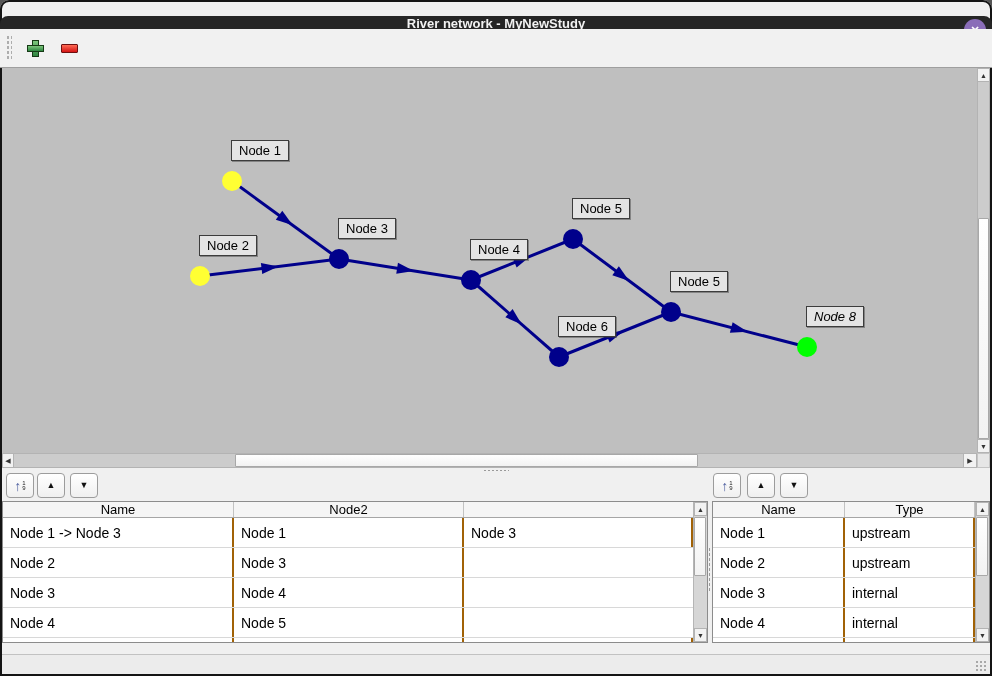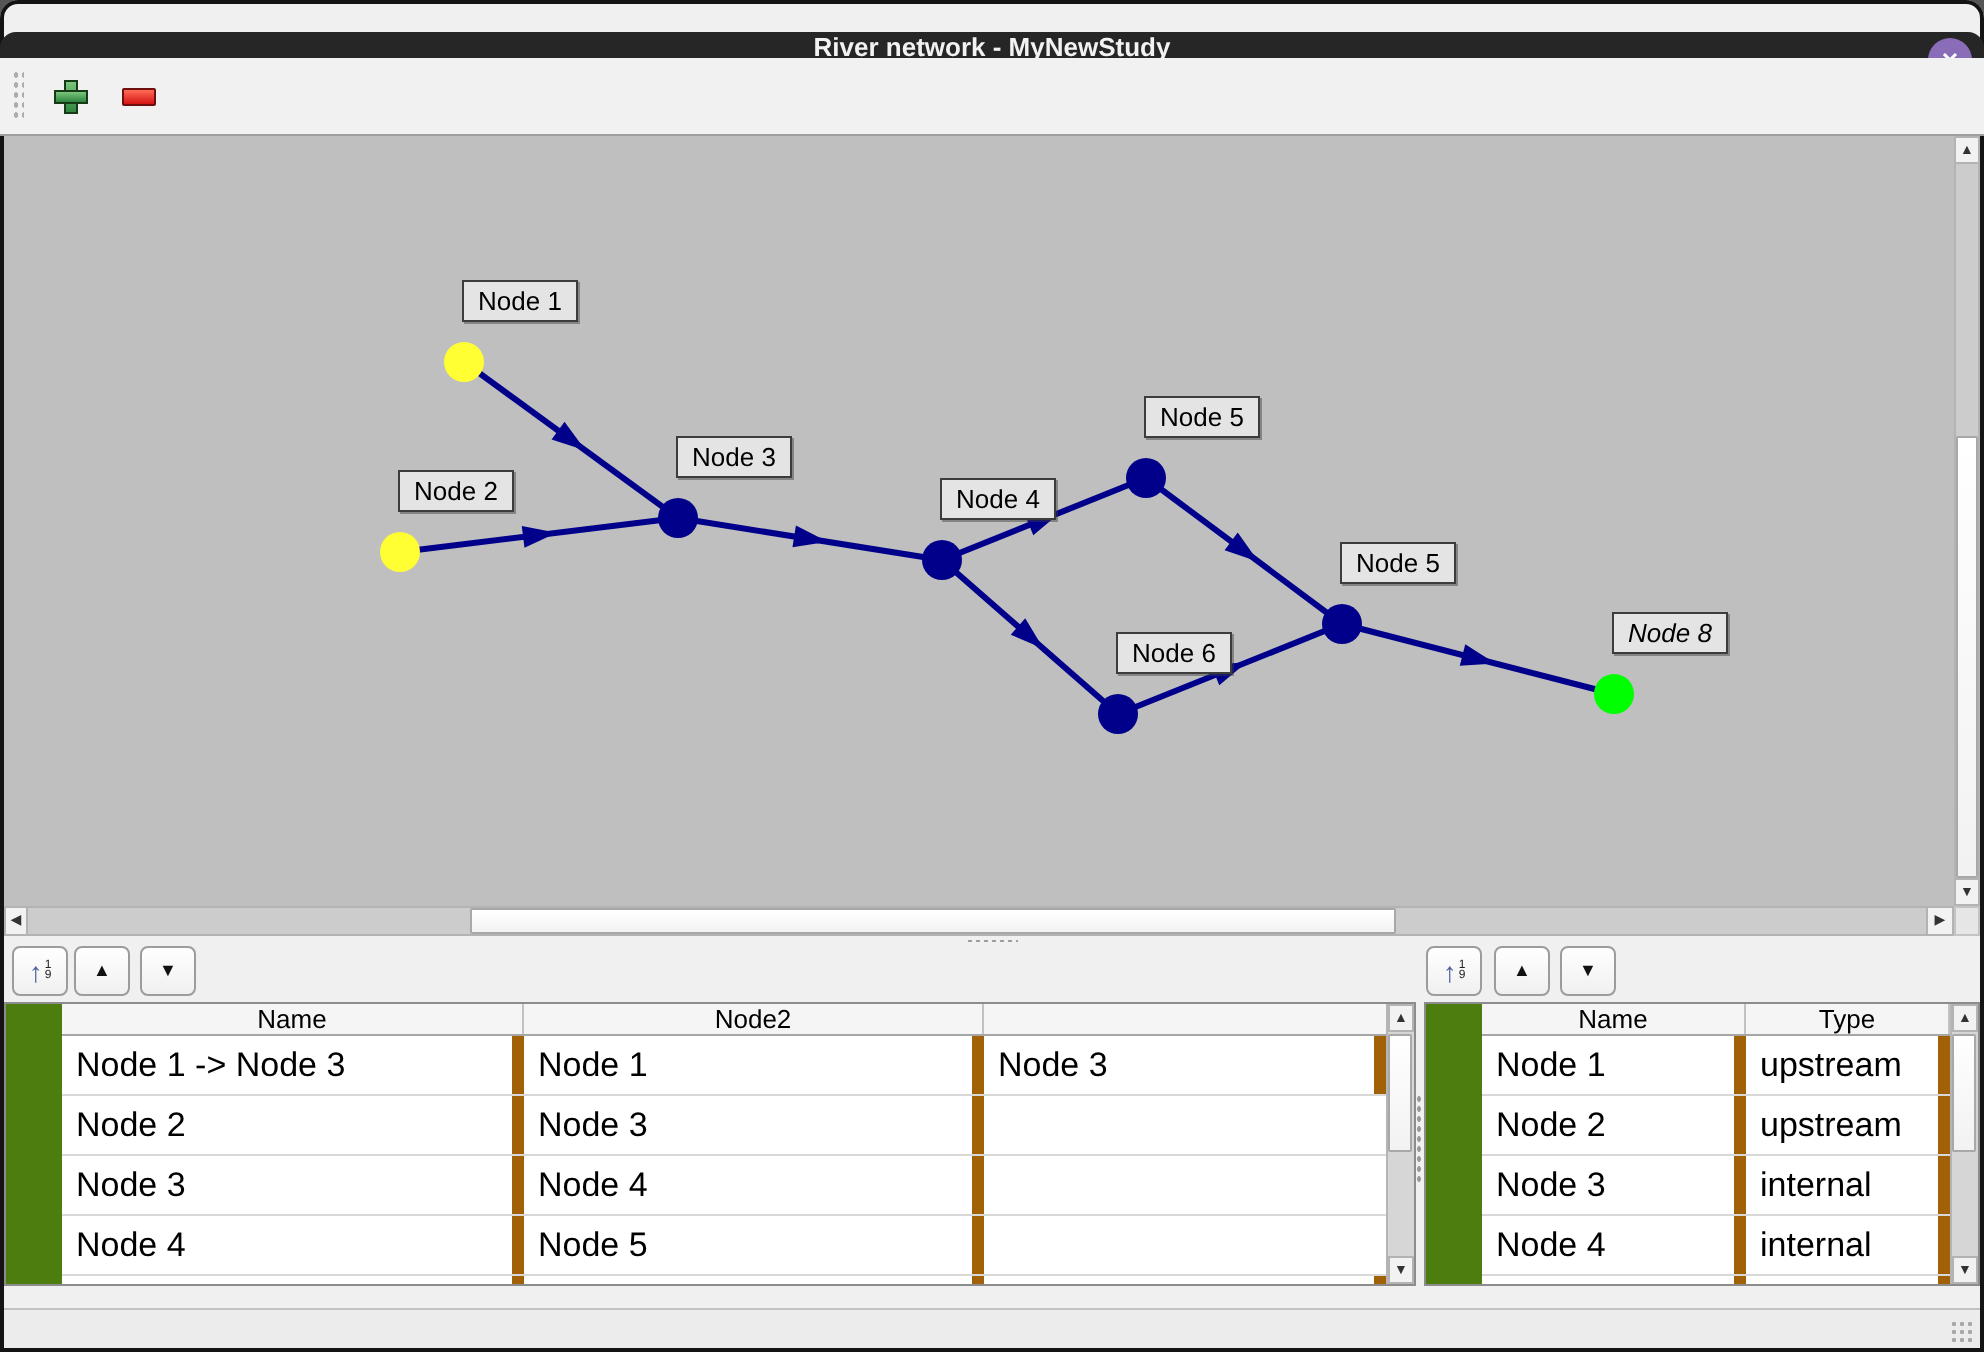--- a/index.html
+++ b/index.html
@@ -50,28 +50,28 @@
   .splitter-v{position:absolute;left:707px;top:545px;width:5px;height:48px;display:flex;align-items:center;justify-content:center;}
   .v-dots{width:3px;height:44px;background-image:radial-gradient(#9a9a9a 0.8px, transparent 1px);background-size:3px 5px;}
   
   .panel-btn{position:absolute;width:28px;height:25px;background:linear-gradient(#ffffff,#f0f0f0);
              border:1px solid #9c9c9c;border-radius:4px;display:flex;align-items:center;justify-content:center;}
   .tri{font-size:9px;color:#111;line-height:1;}
   .sort-ic{display:flex;align-items:center;}
   .sort-arrow{color:#4a5c9e;font-size:14px;font-weight:bold;line-height:1;}
   .sort-digits{display:flex;flex-direction:column;font-size:6px;line-height:5px;color:#222;margin-left:1px;}
   
-  .tablewrap{position:absolute;top:501px;height:142px;background:#4d7c0f;border:1px solid #8c8c8c;display:flex;padding-left:28px;}
+  .tablewrap{position:absolute;top:501px;height:142px;background:#4d7c0f;border:1px solid #8c8c8c;display:flex;}
   .tgrid{flex:1;display:flex;flex-direction:column;overflow:hidden;}
   .thead{display:grid;height:21px;background:#f5f5f5;border-bottom:1px solid #a6a6a6;}
   .th{display:flex;align-items:center;justify-content:center;font-size:13px;color:#000;border-right:1px solid #c2c2c2;}
   .tbody{display:flex;flex-direction:column;}
   .tr{display:grid;height:30px;border-bottom:1px solid #d8d8d8;background:#fff;}
   .tr.partial{height:11px;border-bottom:none;}
-  .td{display:flex;align-items:center;padding-left:7px;font-size:17px;color:#000;border-right:6px solid #a16207;}
+  .td{display:flex;align-items:center;padding-left:7px;font-size:14px;color:#000;border-right:2px solid #a16207;}
   .ltable{left:2px;width:706px;}
   .ltable .thead,.ltable .tr{grid-template-columns:231px 230px 1fr;}
   .rtable{left:712px;width:278px;}
   .rtable .thead,.rtable .tr{grid-template-columns:132px 1fr;}
   .tscroll{position:relative;width:14px;background:#d6d6d6;border-left:1px solid #b5b5b5;}
   .tscroll .up{left:0;top:0;width:13px;height:14px;}
   .tscroll .down{left:0;bottom:0;width:13px;height:14px;}
   .tscroll .sb-thumb{left:0px;top:15px;width:12px;height:59px;}
   
   .statusbar{position:absolute;left:2px;top:654px;width:988px;height:20px;background:#ececec;border-top:1px solid #c2c2c2;}

